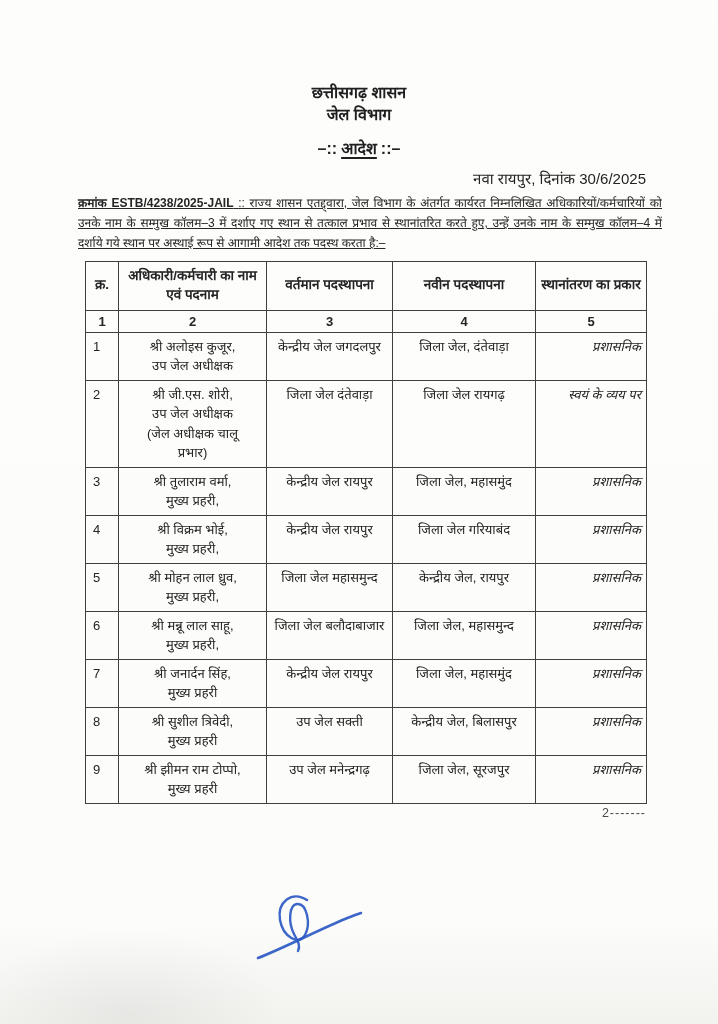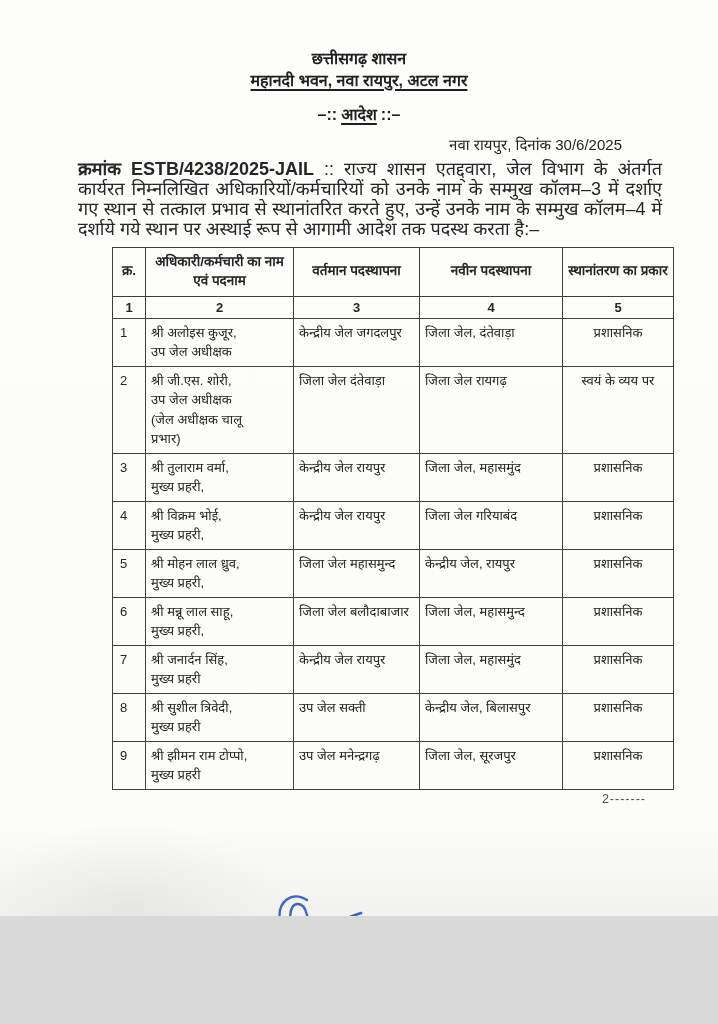--- a/index.html
+++ b/index.html
@@ -1,62 +1,62 @@
 <!DOCTYPE html>
 <html lang="hi"><head>
 <meta charset="utf-8">
 <style>
   html,body{margin:0;padding:0;background:#d9d9d9;}
   .page{
-    width:718px;height:916px;margin:0 auto;position:relative;overflow:hidden;
+    width:718px;height:1024px;margin:0 auto;position:relative;overflow:hidden;
     background:
       radial-gradient(220px 120px at 18% 99%, rgba(120,120,120,.10), rgba(0,0,0,0) 70%),
       linear-gradient(#fdfdfc 0%, #fcfcfa 90%, #f2f2ef 100%);
     color:#2b2b2b;
     font-family:"Liberation Sans","DejaVu Sans",sans-serif;
     box-sizing:border-box;
-    padding-top:48px;
+    padding-top:82px;
   }
   .doc-header{ text-align:center; font-weight:bold; font-size:16px; line-height:21.5px; color:#1f1f1f; }
   .u{ text-decoration:underline; text-underline-offset:3px; text-decoration-thickness:1.5px; }
   .order-title{ text-align:center; font-weight:bold; font-size:16px; margin-top:12px; color:#1f1f1f;}
   .order-title .u{ margin:0 4px; }
-  .date-line{ text-align:right; margin-right:96px; margin-top:9px; font-size:15px; font-weight:500; color:#242424;}
-  .intro{ margin:5px 56px 8px 78px; font-size:18px; line-height:20px; text-align:justify; color:#262626;}
+  .date-line{ text-align:right; margin-right:72px; margin-top:9px; font-size:15px; font-weight:500; color:#242424;}
+  .intro{ margin:5px 56px 8px 78px; font-size:12px; line-height:20px; text-align:justify; color:#262626;text-decoration:underline;}
   .intro .bold{ font-weight:bold; }
   table.transfer{
     border-collapse:collapse; table-layout:fixed;
-    margin-left:112px; width:561px;
+    margin-left:85px; width:561px;
     font-size:13px; color:#242424; background:transparent;
   }
   table.transfer th, table.transfer td{ border:1.6px solid #3f3f3f; }
   table.transfer th{
     font-weight:bold; text-align:center; vertical-align:middle;
     padding:5px 3px; line-height:1.4; font-size:13.5px;
   }
   td.colnum{ text-align:center; font-weight:bold; padding:3px 2px; }
-  td.data{ vertical-align:top; padding:4px 5px; line-height:1.5; }
+  td.data{ vertical-align:top; padding:4px 5px; line-height:1.5;text-align:center; }
   td.sn{ text-align:left; padding-left:7px; }
   td.pre{ white-space:pre-line; }
-  td.type{ text-align:center; }
+  td.type{ text-align:right;font-style:italic; }
   .page-num{
     width:561px; margin-left:85px; margin-top:2px;
     text-align:right; font-size:12.5px; letter-spacing:1px; color:#4a4a4a;
   }
   .signature{ position:absolute; left:250px; top:890px; width:118px; height:86px; }
   .signature svg path{ fill:none; stroke-linecap:round; stroke-linejoin:round; opacity:.92; }
 </style>
 </head>
 <body>
 
 <div class="page">
 
   <div class="doc-header">
     <div>छत्तीसगढ़ शासन</div>
-    <div class="u">महानदी भवन, नवा रायपुर, अटल नगर</div>
+    <div>जेल विभाग</div>
   </div>
 
   <div class="order-title"><span>–::</span><span class="u">आदेश</span><span>::–</span></div>
 
   <div class="date-line">नवा रायपुर, दिनांक 30/6/2025</div>
 
   <p class="intro"><span class="bold">क्रमांक ESTB/4238/2025-JAIL</span>
     <span>:: राज्य शासन एतद्द्वारा, जेल विभाग के अंतर्गत कार्यरत निम्नलिखित अधिकारियों/कर्मचारियों को उनके नाम के सम्मुख कॉलम–3 में दर्शाए गए स्थान से तत्काल प्रभाव से स्थानांतरित करते हुए, उन्हें उनके नाम के सम्मुख कॉलम–4 में दर्शाये गये स्थान पर अस्थाई रूप से आगामी आदेश तक पदस्थ करता है:–</span></p>
 
   <table class="transfer">

